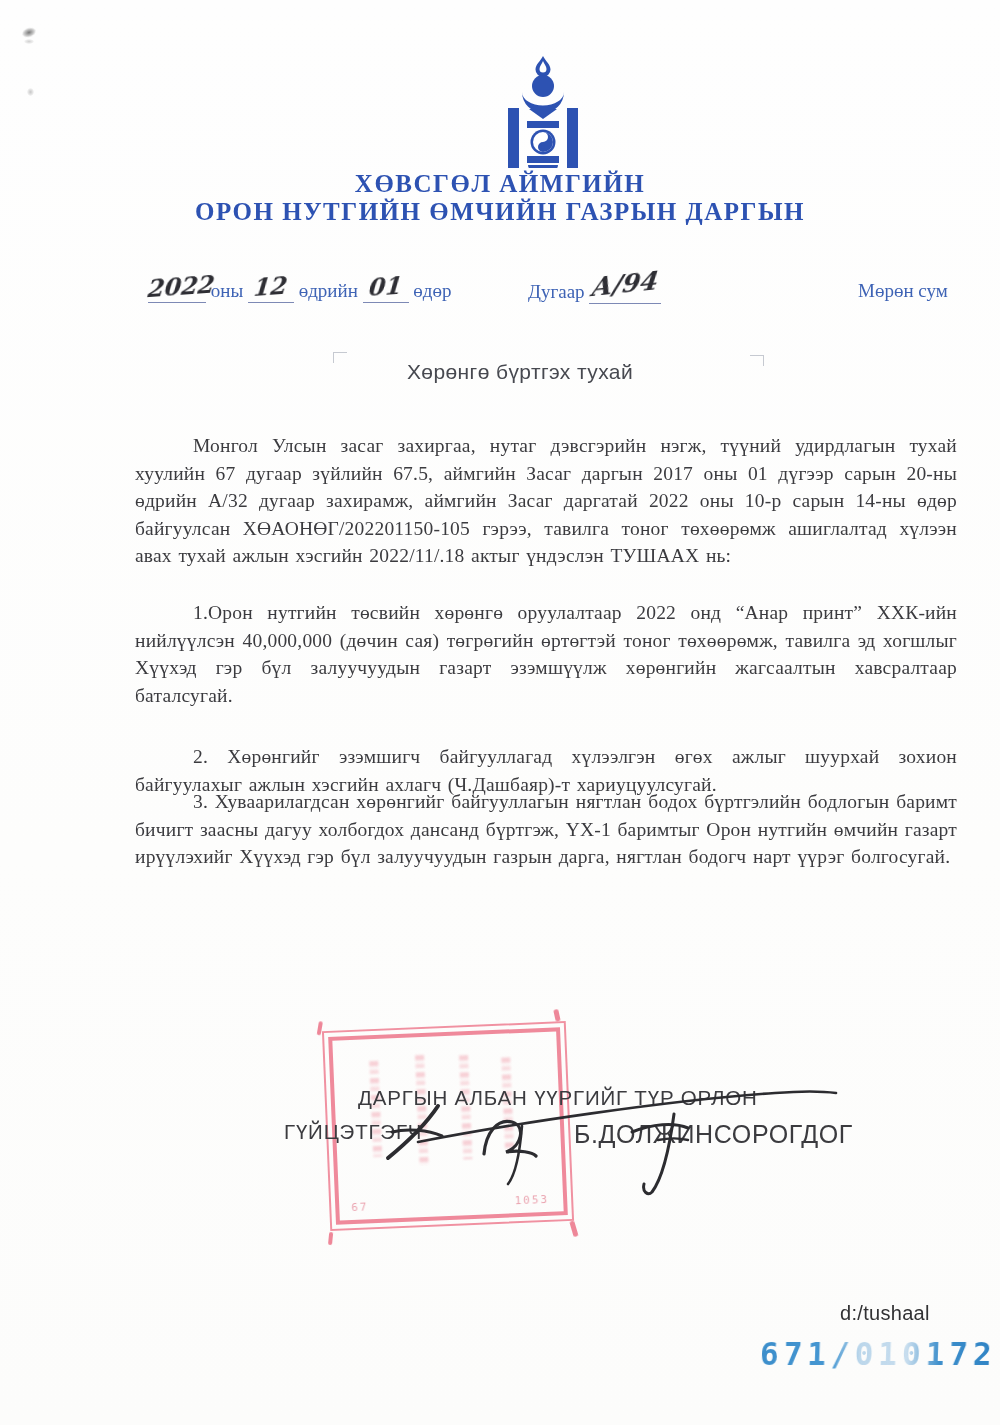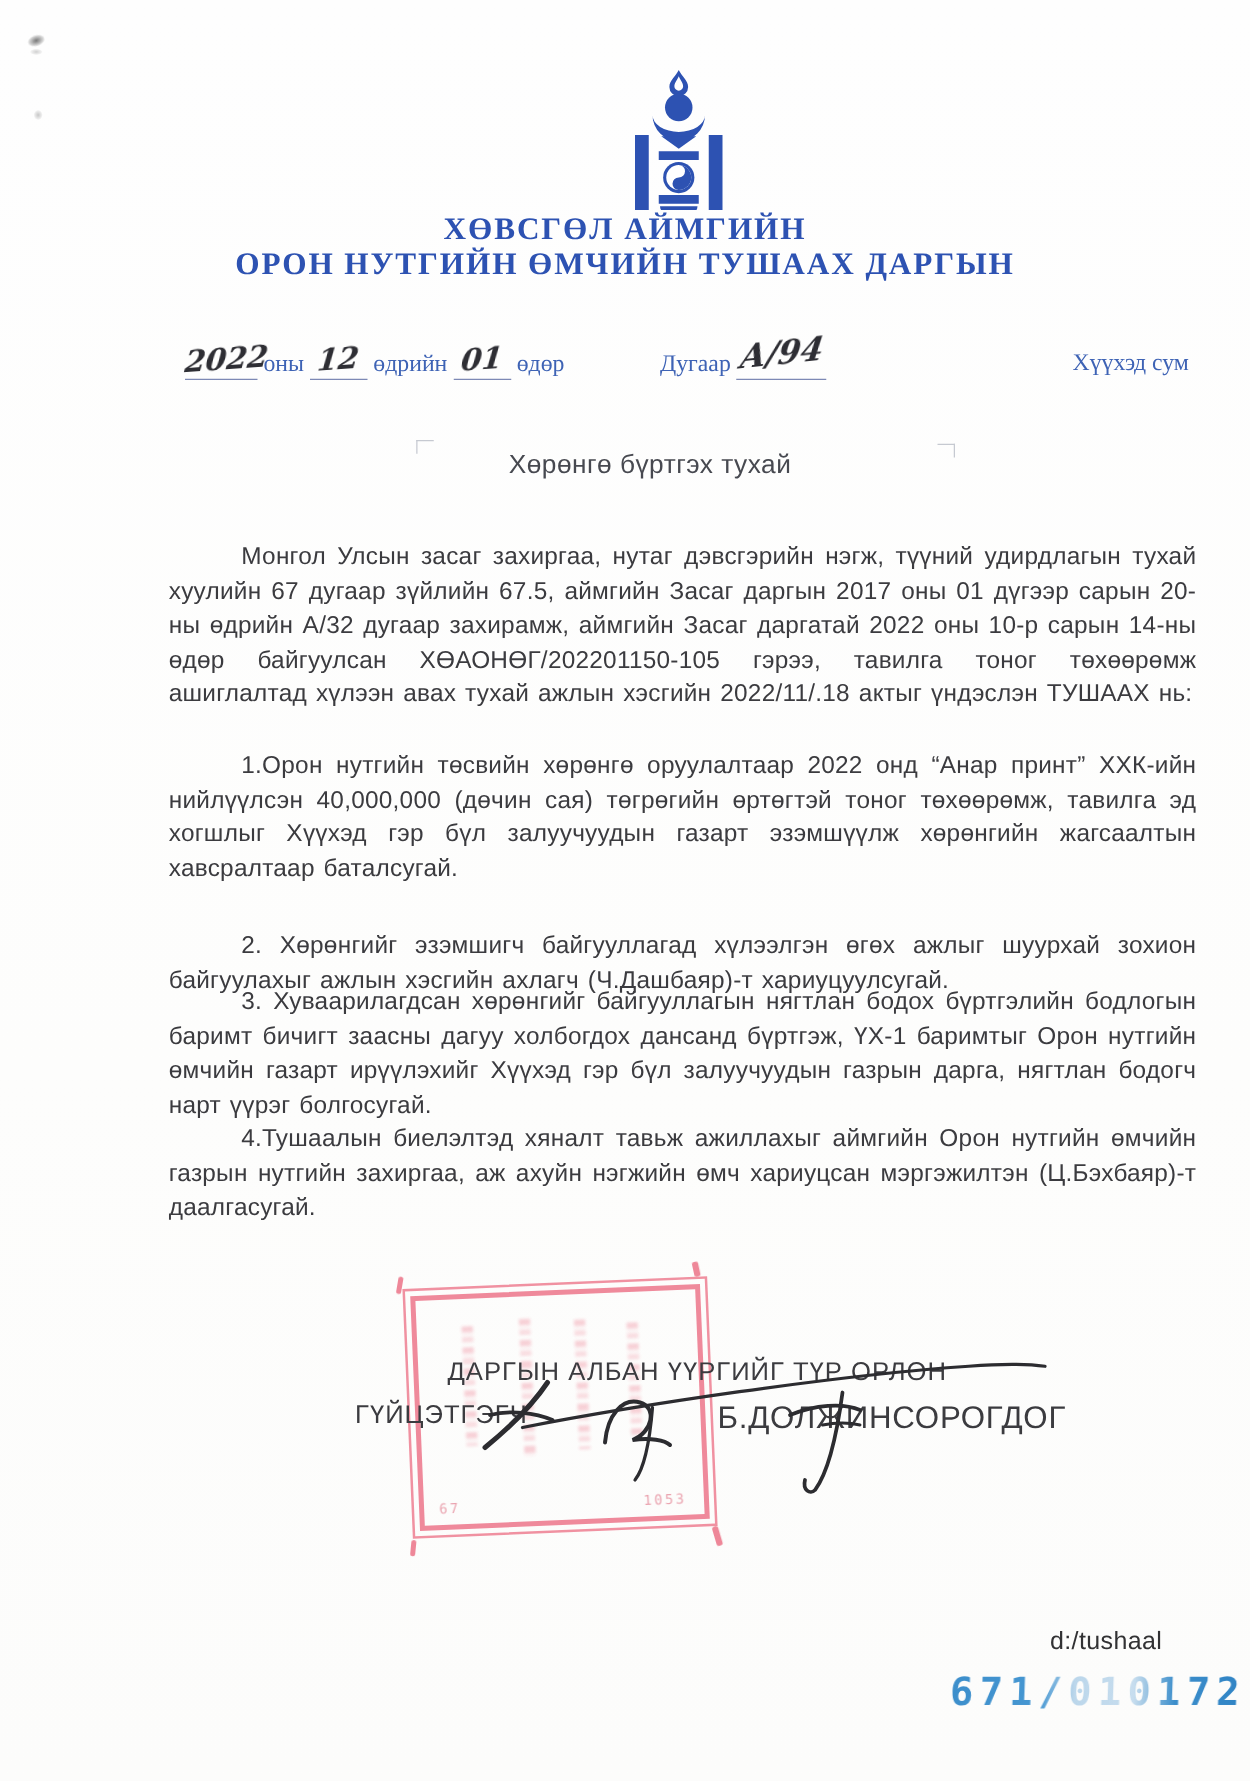--- a/index.html
+++ b/index.html
@@ -73,20 +73,21 @@
   
   .body-par{
     position:absolute;left:135px;width:822px;margin:0;
     font-size:19.5px;line-height:27.6px;
     color:#3b3b3f;
     text-align:justify;
     text-indent:58px;
     letter-spacing:.2px;
     word-spacing:1.5px;
     filter:blur(.18px);
+    font-family:Liberation Serif, serif;
   }
   .p-intro{top:432px;}
   .p-item1{top:599px;}
   .p-item2{top:743px;}
   .p-item3{top:788px;}
   .p-item4{top:898px;}
 
   
   .stamp{
     position:absolute;left:326px;top:1026px;width:244px;height:200px;
@@ -167,48 +168,47 @@
 
         <rect x="29" y="100" width="32" height="7"></rect>
 
         <path d="M30 109 a15 9 0 0 0 30 0 Z"></path>
       </g>
     </svg>
   </div>
 
   <div class="letterhead" style="width:1000px">
     <div class="lh-line">ХӨВСГӨЛ АЙМГИЙН</div>
-    <div class="lh-line">ОРОН НУТГИЙН ӨМЧИЙН ТУШААХ ДАРГЫН</div>
+    <div class="lh-line">ОРОН НУТГИЙН ӨМЧИЙН ГАЗРЫН ДАРГЫН</div>
   </div>
 
   <div class="dateline">
     <div class="dl-left">
       <span class="blank b-year"><span class="hand">2022</span></span>
       <span>оны</span>
       <span class="blank b-month"><span class="hand">12</span></span>
       <span>өдрийн</span>
       <span class="blank b-day"><span class="hand">01</span></span>
       <span>өдөр</span>
     </div>
     <div class="dl-center">
       <span>Дугаар</span>
       <span class="blank b-num"><span class="hand h-num">А/94</span></span>
     </div>
-    <div class="dl-right">Хүүхэд сум</div>
+    <div class="dl-right">Мөрөн сум</div>
   </div>
 
   <span class="crop-mark left"></span>
   <span class="crop-mark right"></span>
   <div class="doc-title" style="width:1000px">Хөрөнгө бүртгэх тухай</div>
 
   <p class="body-par p-intro">Монгол Улсын засаг захиргаа, нутаг дэвсгэрийн нэгж, түүний удирдлагын тухай хуулийн 67 дугаар зүйлийн 67.5, аймгийн Засаг даргын 2017 оны 01 дүгээр сарын 20-ны өдрийн А/32 дугаар захирамж, аймгийн Засаг даргатай 2022 оны 10-р сарын 14-ны өдөр байгуулсан ХӨАОНӨГ/202201150-105 гэрээ, тавилга тоног төхөөрөмж ашиглалтад  хүлээн авах тухай ажлын хэсгийн 2022/11/.18 актыг үндэслэн ТУШААХ нь:</p>
   <p class="body-par p-item1">1.Орон нутгийн  төсвийн хөрөнгө оруулалтаар 2022 онд “Анар принт” ХХК-ийн нийлүүлсэн  40,000,000 (дөчин сая) төгрөгийн өртөгтэй тоног төхөөрөмж, тавилга эд хогшлыг  Хүүхэд гэр бүл залуучуудын газарт  эзэмшүүлж хөрөнгийн жагсаалтын хавсралтаар баталсугай.</p>
   <p class="body-par p-item2">2. Хөрөнгийг эзэмшигч байгууллагад хүлээлгэн өгөх ажлыг шуурхай зохион байгуулахыг ажлын хэсгийн ахлагч (Ч.Дашбаяр)-т хариуцуулсугай.</p>
   <p class="body-par p-item3">3. Хуваарилагдсан хөрөнгийг байгууллагын нягтлан бодох бүртгэлийн бодлогын баримт бичигт заасны дагуу холбогдох дансанд бүртгэж, ҮХ-1 баримтыг Орон нутгийн өмчийн газарт  ирүүлэхийг  Хүүхэд гэр бүл залуучуудын газрын дарга, нягтлан бодогч нарт үүрэг болгосугай.</p>
-  <p class="body-par p-item4">4.Тушаалын биелэлтэд хяналт тавьж ажиллахыг  аймгийн  Орон  нутгийн өмчийн газрын нутгийн захиргаа, аж ахуйн нэгжийн өмч хариуцсан мэргэжилтэн (Ц.Бэхбаяр)-т даалгасугай.</p>
 
   <div class="stamp">
     <div class="outer"></div>
     <div class="inner"></div>
     <div class="script-col c1"></div>
     <div class="script-col c2"></div>
     <div class="script-col c3"></div>
     <div class="script-col c4"></div>
     <span class="stamp-digits sd-l">67</span>
     <span class="stamp-digits sd-r">1053</span>

